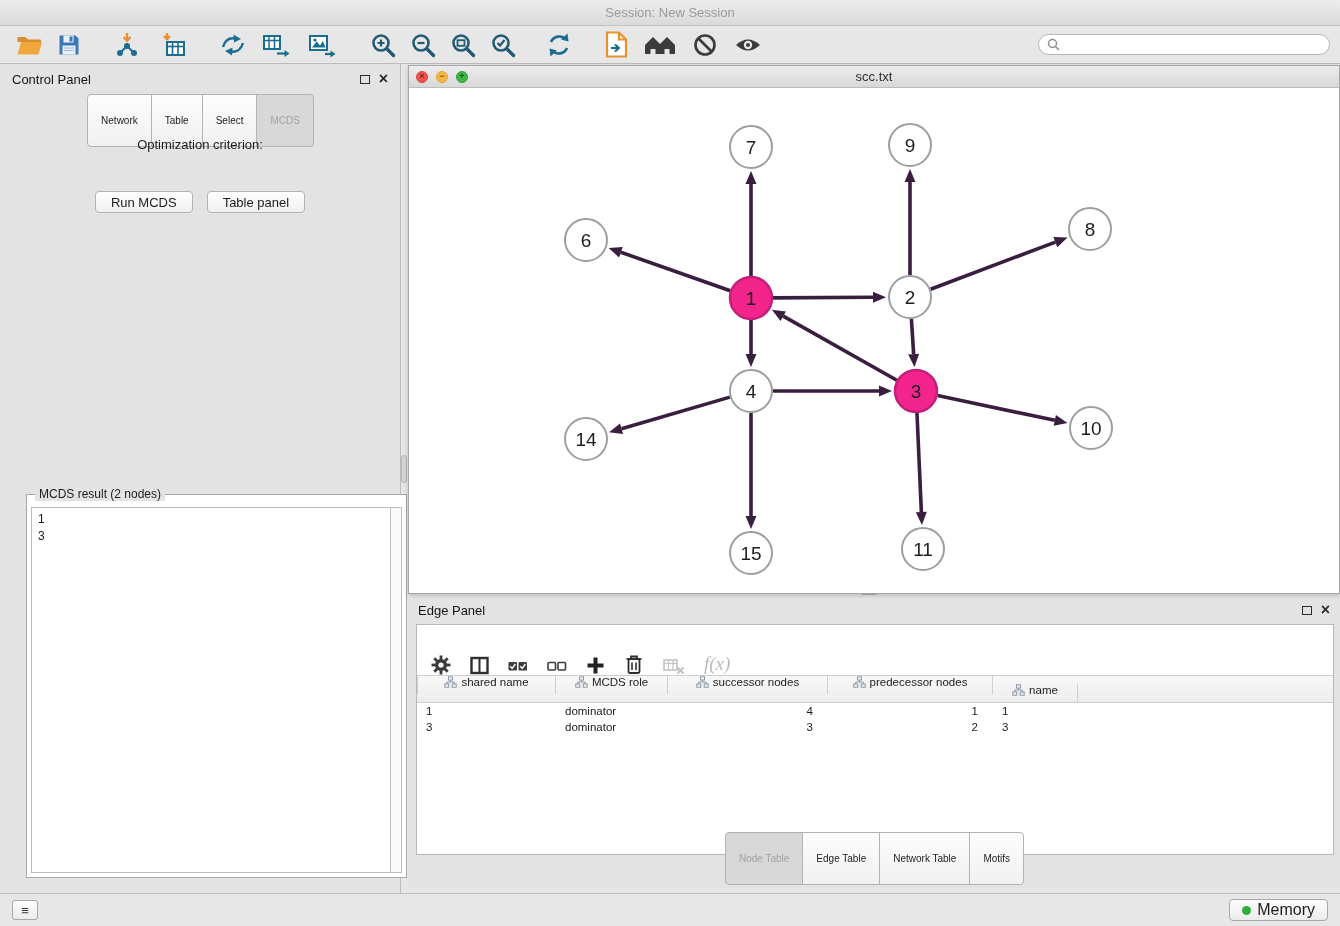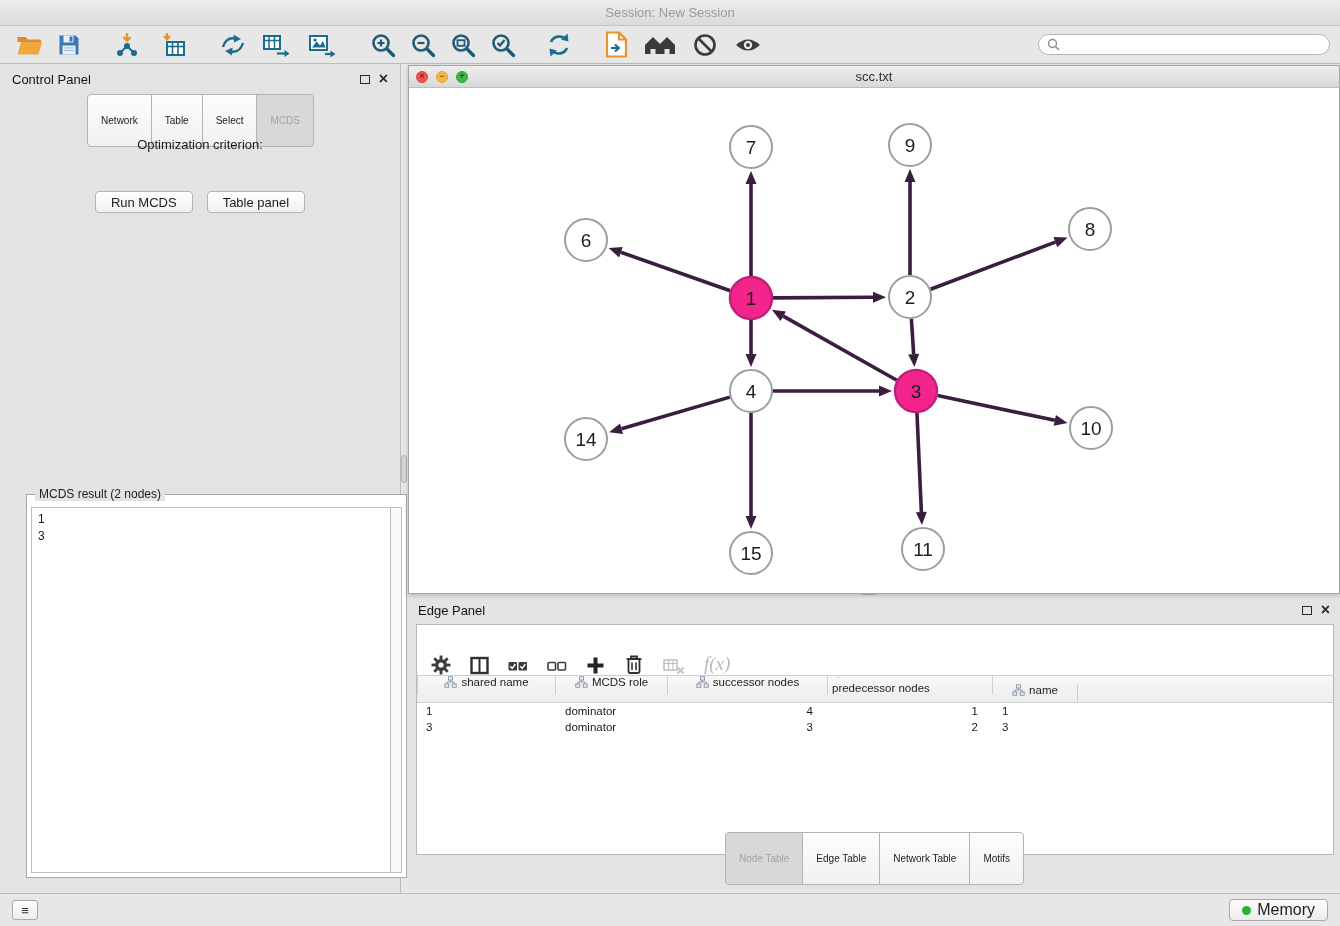--- a/index.html
+++ b/index.html
@@ -512,21 +512,21 @@
   <div class="th" style="width: 160px;">
     <svg class="sort-ic" width="13" height="12" viewBox="0 0 13 12">
       <rect x="4.5" y="0.8" width="4" height="3.2" fill="none" stroke="#8b97a6"></rect>
       <rect x="0.8" y="8" width="4" height="3.2" fill="none" stroke="#8b97a6"></rect>
       <rect x="8.2" y="8" width="4" height="3.2" fill="none" stroke="#8b97a6"></rect>
       <path d="M6.5 4 V6 M2.8 8 V6 h7.4 v2" fill="none" stroke="#8b97a6"></path>
     </svg>
     <span class="th-label">successor nodes</span>
   </div>
 
-  <div class="th" style="width: 165px; flex-direction: column;">
+  <div class="th" style="width: 165px;">
     <svg class="sort-ic" width="13" height="12" viewBox="0 0 13 12">
       <rect x="4.5" y="0.8" width="4" height="3.2" fill="none" stroke="#8b97a6"></rect>
       <rect x="0.8" y="8" width="4" height="3.2" fill="none" stroke="#8b97a6"></rect>
       <rect x="8.2" y="8" width="4" height="3.2" fill="none" stroke="#8b97a6"></rect>
       <path d="M6.5 4 V6 M2.8 8 V6 h7.4 v2" fill="none" stroke="#8b97a6"></path>
     </svg>
     <span class="th-label">predecessor nodes</span>
   </div>
 
   <div class="th" style="width: 85px; margin-top: 8px;">

